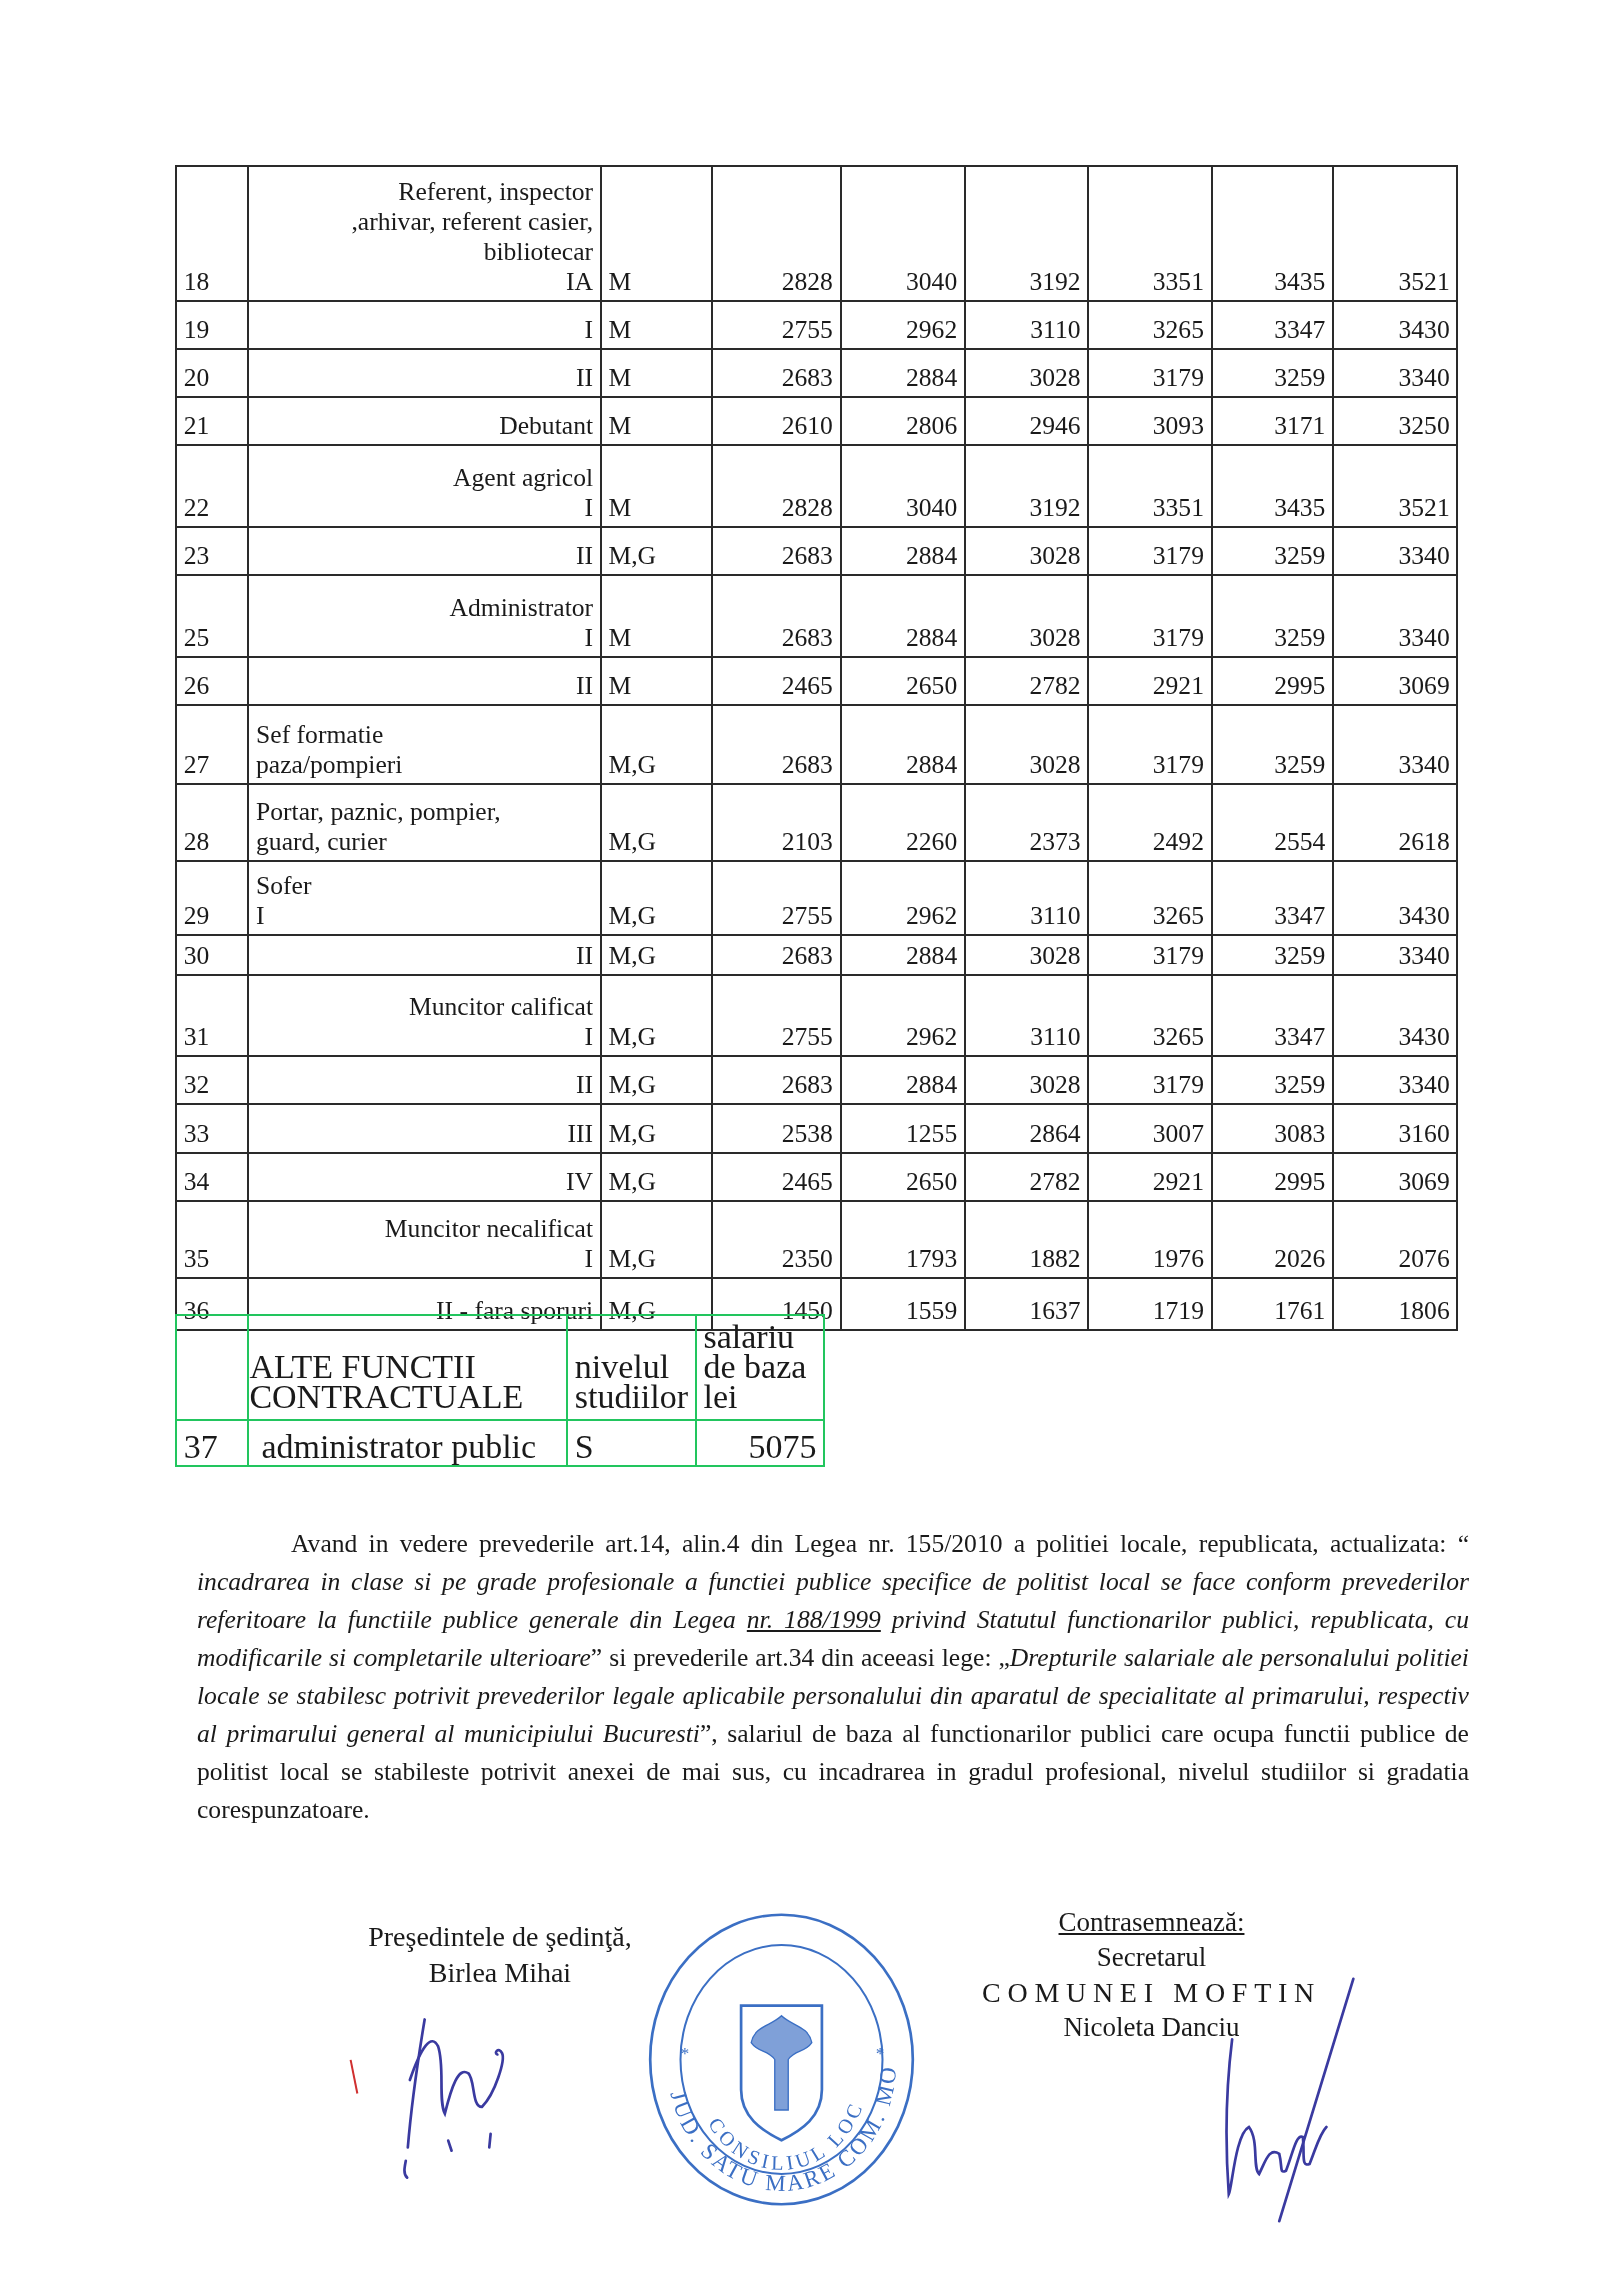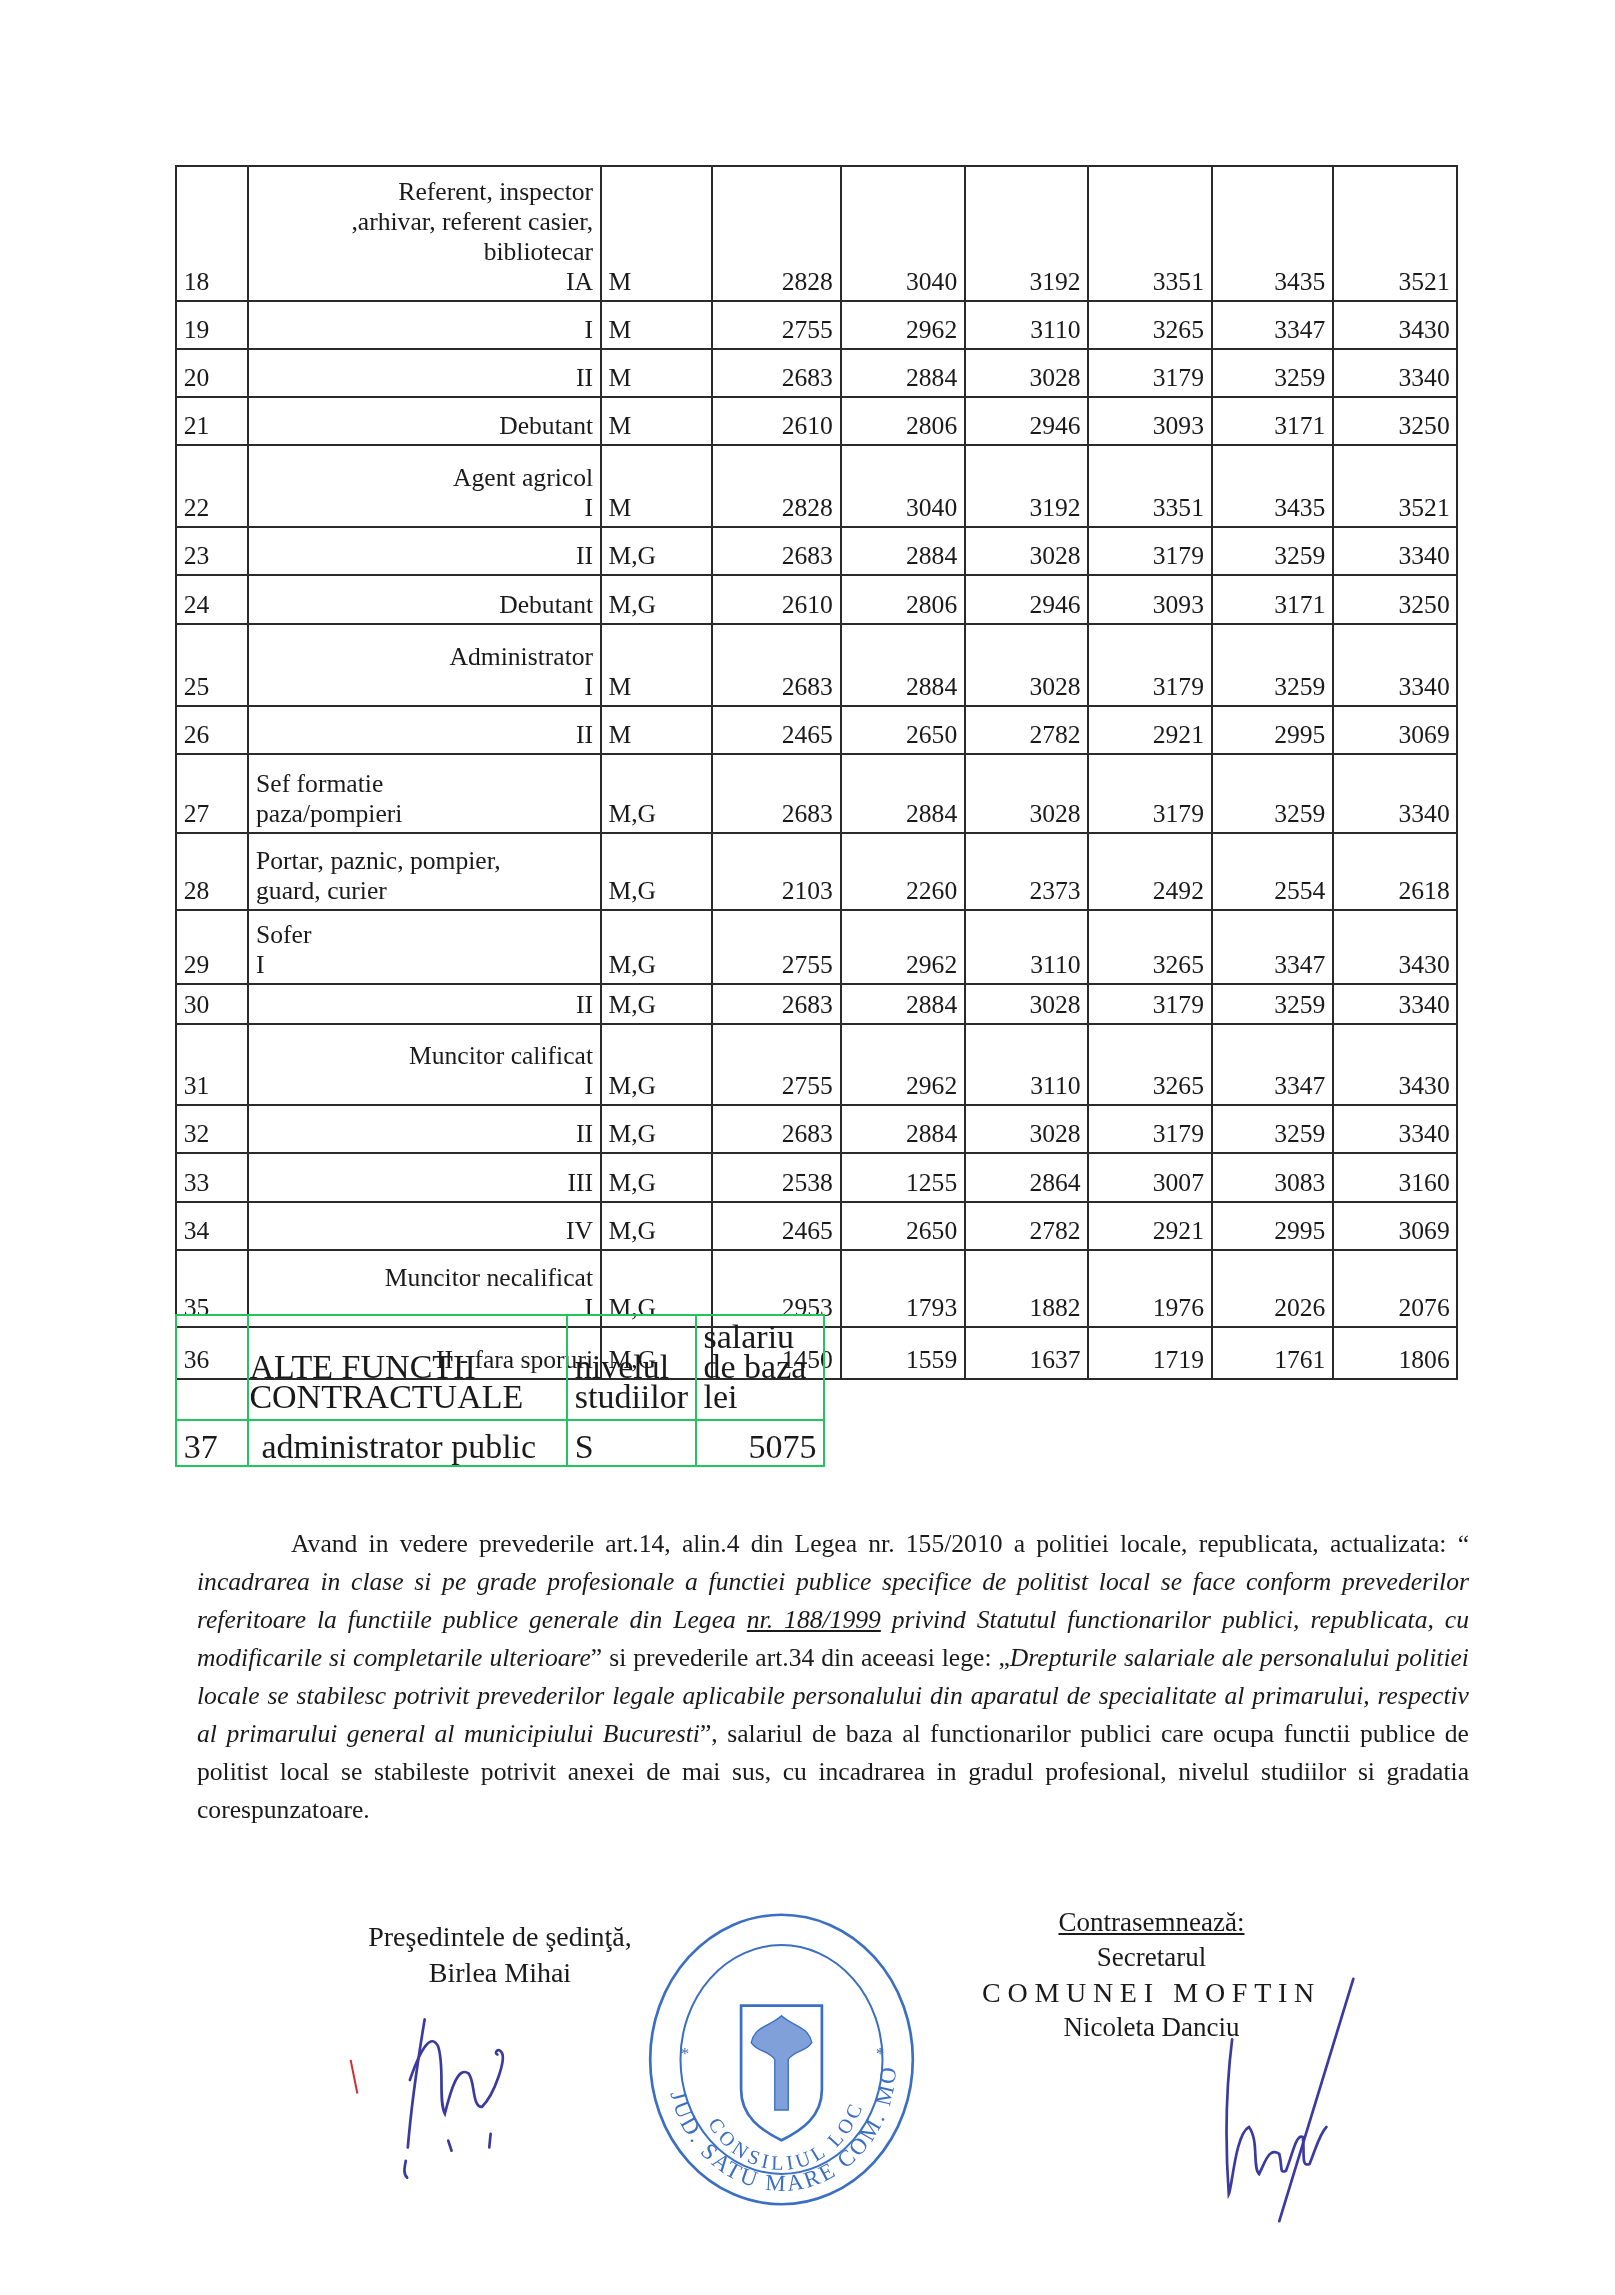--- a/index.html
+++ b/index.html
@@ -113,33 +113,20 @@
           <div>II</div>
         </td>
         <td class="c-st">M,G</td>
         <td class="c-v c-v1">2683</td>
         <td class="c-v c-v2">2884</td>
         <td class="c-v c-v3">3028</td>
         <td class="c-v c-v4">3179</td>
         <td class="c-v c-v5">3259</td>
         <td class="c-v c-v6">3340</td>
       </tr>
-      <tr style="height: 49px;">
-        <td class="c-nr">24</td>
-        <td class="c-fn">
-          <div>Debutant</div>
-        </td>
-        <td class="c-st">M,G</td>
-        <td class="c-v c-v1">2610</td>
-        <td class="c-v c-v2">2806</td>
-        <td class="c-v c-v3">2946</td>
-        <td class="c-v c-v4">3093</td>
-        <td class="c-v c-v5">3171</td>
-        <td class="c-v c-v6">3250</td>
-      </tr>
       <tr style="height: 82px;">
         <td class="c-nr">25</td>
         <td class="c-fn">
           <div>Administrator</div>
           <div>I</div>
         </td>
         <td class="c-st">M</td>
         <td class="c-v c-v1">2683</td>
         <td class="c-v c-v2">2884</td>
         <td class="c-v c-v3">3028</td>
@@ -268,21 +255,21 @@
         <td class="c-v c-v5">2995</td>
         <td class="c-v c-v6">3069</td>
       </tr>
       <tr style="height: 77px;">
         <td class="c-nr">35</td>
         <td class="c-fn">
           <div>Muncitor necalificat</div>
           <div>I</div>
         </td>
         <td class="c-st">M,G</td>
-        <td class="c-v c-v1">2953</td>
+        <td class="c-v c-v1">2350</td>
         <td class="c-v c-v2">1793</td>
         <td class="c-v c-v3">1882</td>
         <td class="c-v c-v4">1976</td>
         <td class="c-v c-v5">2026</td>
         <td class="c-v c-v6">2076</td>
       </tr>
       <tr style="height: 52px;">
         <td class="c-nr">36</td>
         <td class="c-fn">
           <div>II - fara sporuri</div>

